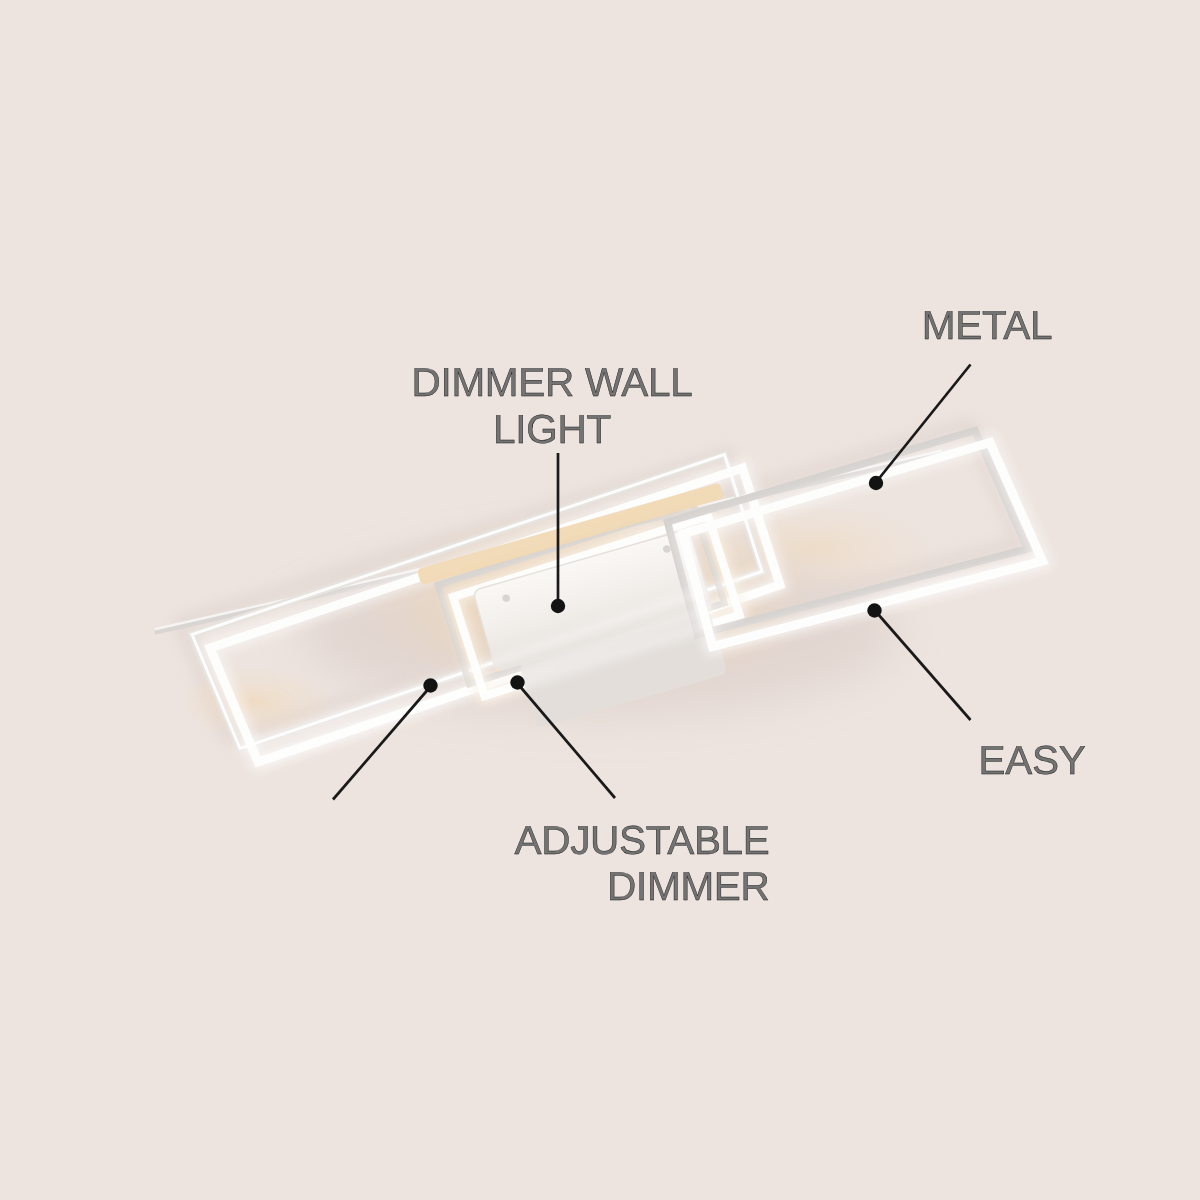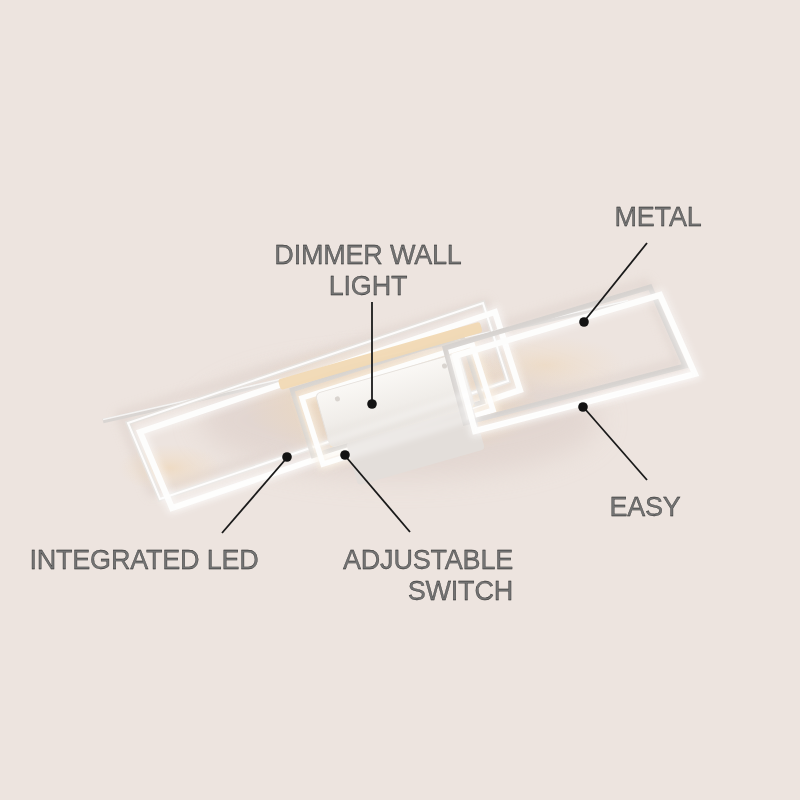--- a/index.html
+++ b/index.html
@@ -125,26 +125,23 @@
 
   <div class="callout-label" style="left:368px; top:240px;">
     <span>DIMMER WALL</span>
     <span>LIGHT</span>
   </div>
 
   <div class="callout-label" style="left:658px; top:202px;">
     <span>METAL</span>
   </div>
 
-  <div class="callout-label" style="left:144px; top:545px;">
-    <span>INTEGRATED LED</span>
-  </div>
 
   <div class="callout-label" style="left:428px; top:545px;text-align:right;">
     <span>ADJUSTABLE</span>
-    <span>SWITCH</span>
+    <span>DIMMER</span>
   </div>
 
-  <div class="callout-label" style="left:645px; top:492px;">
+  <div class="callout-label" style="left:688px; top:492px;">
     <span>EASY</span>
   </div>
 
 </div>
 
 </body></html>

